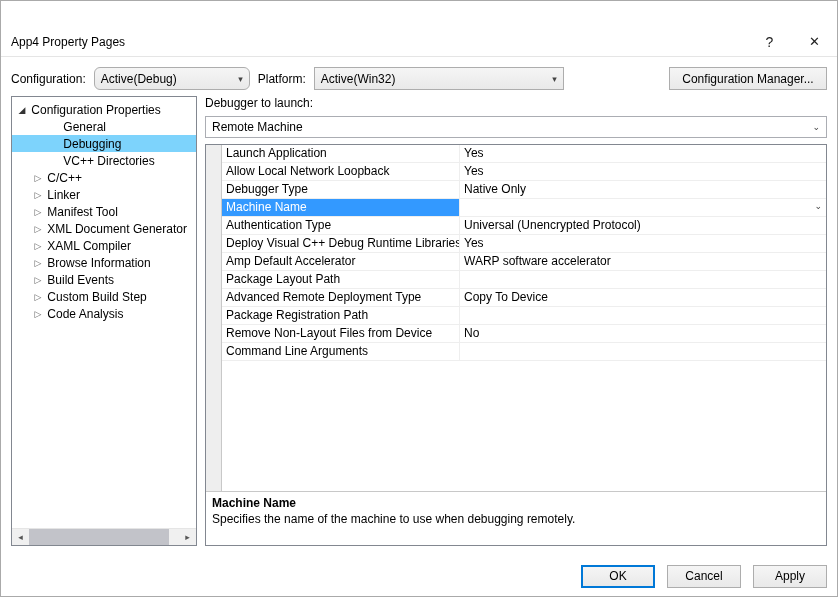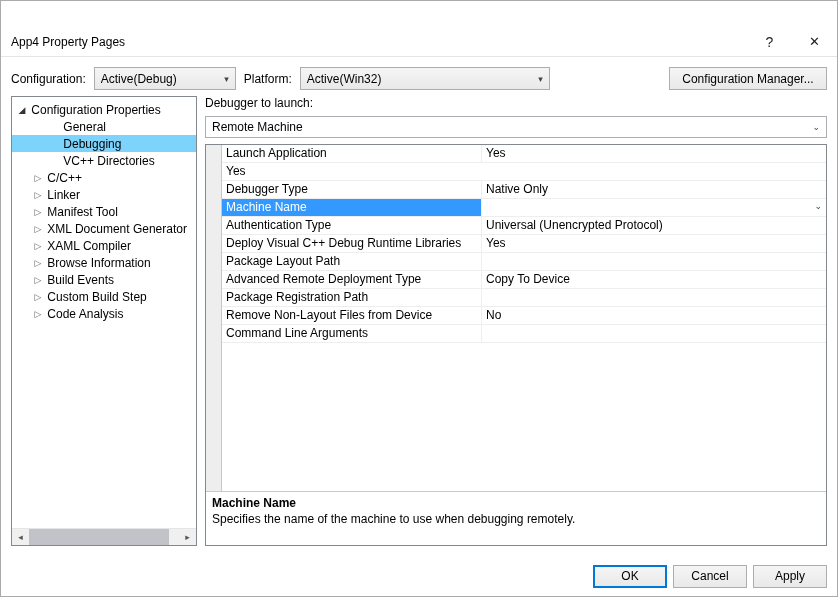--- a/index.html
+++ b/index.html
@@ -6,21 +6,21 @@
   html, body { margin: 0; padding: 0; font-family: "Segoe UI", Tahoma, sans-serif; font-size: 12px; color: #000; background: #fff; }
   .window { width: 838px; height: 597px; border: 1px solid #aaa; display: flex; flex-direction: column; }
   .titlebar { height: 30px; display: flex; align-items: center; padding: 0 0 0 10px; border-bottom: 1px solid #e5e5e5; margin-top: 26px; }
   .title { flex: 1; font-size: 12px; }
   .title-btn { width: 45px; height: 30px; display: flex; align-items: center; justify-content: center; font-size: 14px; color: #222; }
   .title-btn.close { font-size: 13px; }
   .toprow { display: flex; align-items: center; padding: 10px 10px 6px 10px; gap: 8px; }
   .label { white-space: nowrap; }
   .combo { height: 23px; border: 1px solid #adadad; background: linear-gradient(#f5f5f5,#e9e9e9); display: flex; align-items: center; padding: 0 6px; position: relative; }
   .combo .arrow { position: absolute; right: 6px; top: 50%; transform: translateY(-50%); font-size: 9px; color: #444; }
-  .combo.config { width: 142px; }
+  .combo.config { width: 156px; border-radius: 6px; }
   .combo.platform { width: 250px; }
   .btn { height: 23px; border: 1px solid #adadad; background: linear-gradient(#f5f5f5,#e9e9e9); padding: 0 10px; display: flex; align-items: center; }
   .btn.cfgmgr { width: 158px; justify-content: center; }
   .body { flex: 1; display: flex; padding: 0 10px 10px 10px; gap: 8px; min-height: 0; }
   .tree-wrap { width: 186px; border: 1px solid #828790; display: flex; flex-direction: column; overflow: hidden; }
   .tree { flex: 1; overflow: hidden; padding-top: 4px; }
   .tree-row { display: flex; align-items: center; height: 17px; padding-left: 4px; white-space: nowrap; }
   .tree-row .exp { width: 12px; font-size: 9px; color: #666; display: inline-block; text-align: center; }
   .tree-row .exp.filled { color: #333; }
   .tree-row.selected { background: #7dd3fc; }
@@ -32,28 +32,28 @@
   .tree-scroll .thumb { position:absolute; left:0; top:0; height:17px; width:140px; background:#c2c3c9; }
   .right { flex: 1; display: flex; flex-direction: column; min-width: 0; justify-content: center; }
   .right-head { margin-bottom: 6px; }
   .debugger-combo { height: 22px; border: 1px solid #abadb3; display: flex; align-items: center; padding: 8px 6px; position: relative; background: #fff; }
   .debugger-combo .arrow { position: absolute; right: 6px; font-size: 9px; color: #444; }
   .grid-wrap { flex: 1; border: 1px solid #828790; display: flex; flex-direction: column; min-height: 0; }
   .grid-body { flex:1; display:flex; min-height:0; }
   .grid-gutter { width: 16px; background: #eee; border-right:1px solid #c8c8c8; }
   .grid-rows { flex:1; overflow:hidden; }
   .grow { display:flex; height:18px; border-bottom:1px solid #eee; }
-  .gname { width: 260px; padding: 1px 4px; border-right:1px solid #eee; white-space:nowrap; overflow:hidden; }
+  .gname { width: 238px; padding: 1px 4px; border-right:1px solid #eee; white-space:nowrap; overflow:hidden; }
   .gval { flex:1; padding: 1px 4px; white-space:nowrap; overflow:hidden; position:relative; }
   .grow.selected .gname { background:#3399ff; color:#fff; }
   .grow.selected .gval { background:#fff; }
   .grow.selected .gval .cell-arrow { position:absolute; right:4px; top:2px; font-size:9px; color:#444; }
   .desc { height: 54px; border-top:1px solid #c8c8c8; padding: 4px 6px; font-size: 12px; }
   .desc .dtitle { font-weight: bold; margin-bottom: 2px; }
-  .footer { height: 40px; display:flex; align-items:center; justify-content:flex-end; padding: 0 10px; gap:6px; }
+  .footer { height: 40px; display:flex; align-items:center; justify-content:flex-end; padding: 0 10px; gap:12px; }
   .footer .fbtn { width:74px; height:23px; border:1px solid #adadad; background:linear-gradient(#f5f5f5,#e9e9e9); display:flex; align-items:center; justify-content:center; }
   .footer .fbtn.default { border:2px solid #0078d7; }
 </style>
 </head>
 <body>
 
 <div class="window">
   <div class="titlebar">
     <div class="title">App4 Property Pages</div>
     <div class="title-btn">?</div>
@@ -114,39 +114,44 @@
 
       <div class="grid-wrap">
         <div class="grid-body">
           <div class="grid-gutter"></div>
           <div class="grid-rows" id="grid">
               <div class="grow">
                 <div class="gname">Launch Application</div>
                 <div class="gval">Yes</div>
               </div>
               <div class="grow">
+                <div class="gname">Allow Local Network Loopback</div>
                 <div class="gval">Yes</div>
               </div>
               <div class="grow">
                 <div class="gname">Debugger Type</div>
                 <div class="gval">Native Only</div>
               </div>
               <div class="grow selected">
                 <div class="gname">Machine Name</div>
                 <div class="gval">
                   <span class="cell-arrow">⌄</span>
                 </div>
               </div>
               <div class="grow">
                 <div class="gname">Authentication Type</div>
                 <div class="gval">Universal (Unencrypted Protocol)</div>
               </div>
               <div class="grow">
                 <div class="gname">Deploy Visual C++ Debug Runtime Libraries</div>
                 <div class="gval">Yes</div>
+              </div>
+              <div class="grow">
+                <div class="gname">Amp Default Accelerator</div>
+                <div class="gval">WARP software accelerator</div>
               </div>
               <div class="grow">
                 <div class="gname">Package Layout Path</div>
                 <div class="gval"></div>
               </div>
               <div class="grow">
                 <div class="gname">Advanced Remote Deployment Type</div>
                 <div class="gval">Copy To Device</div>
               </div>
               <div class="grow">

